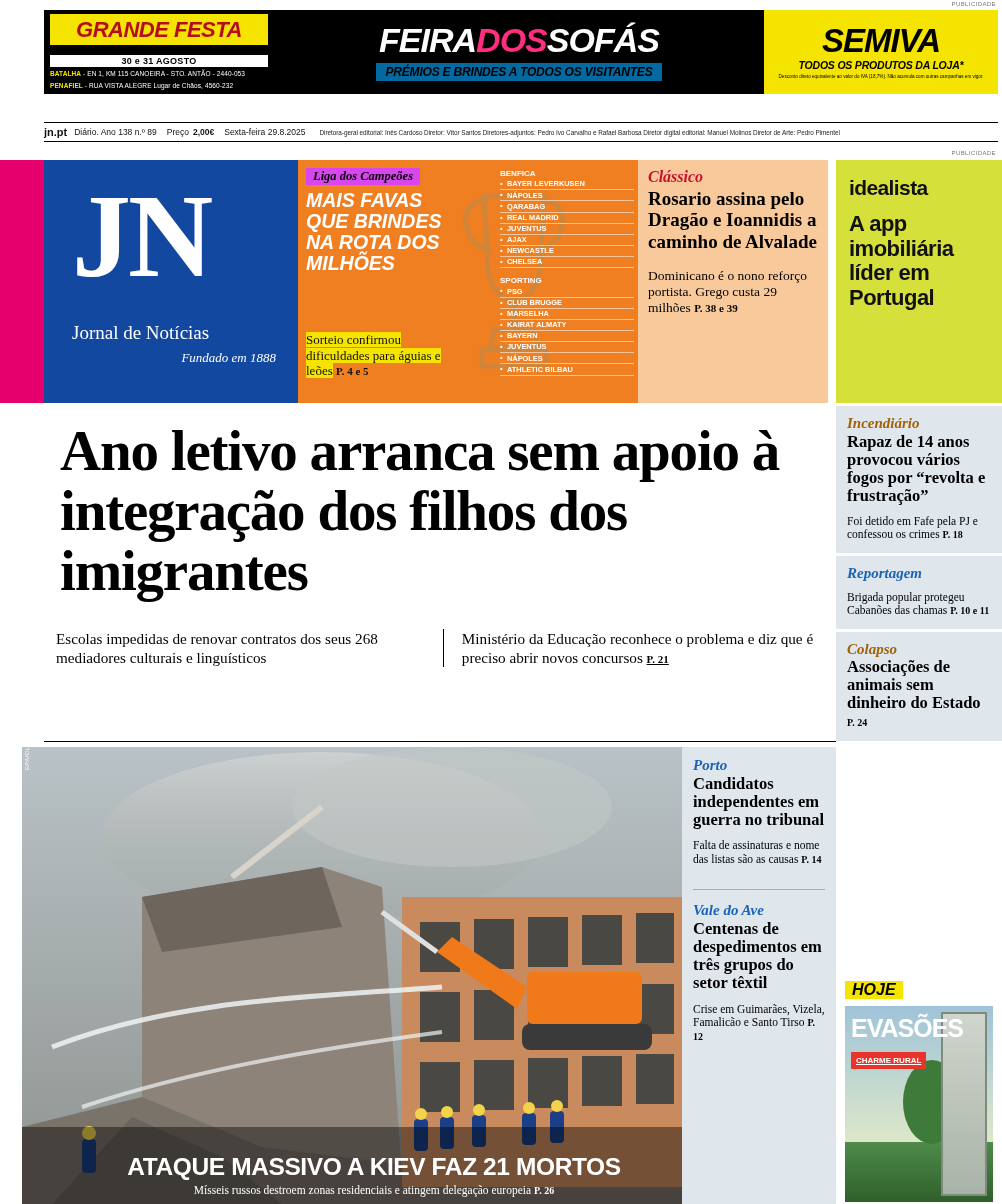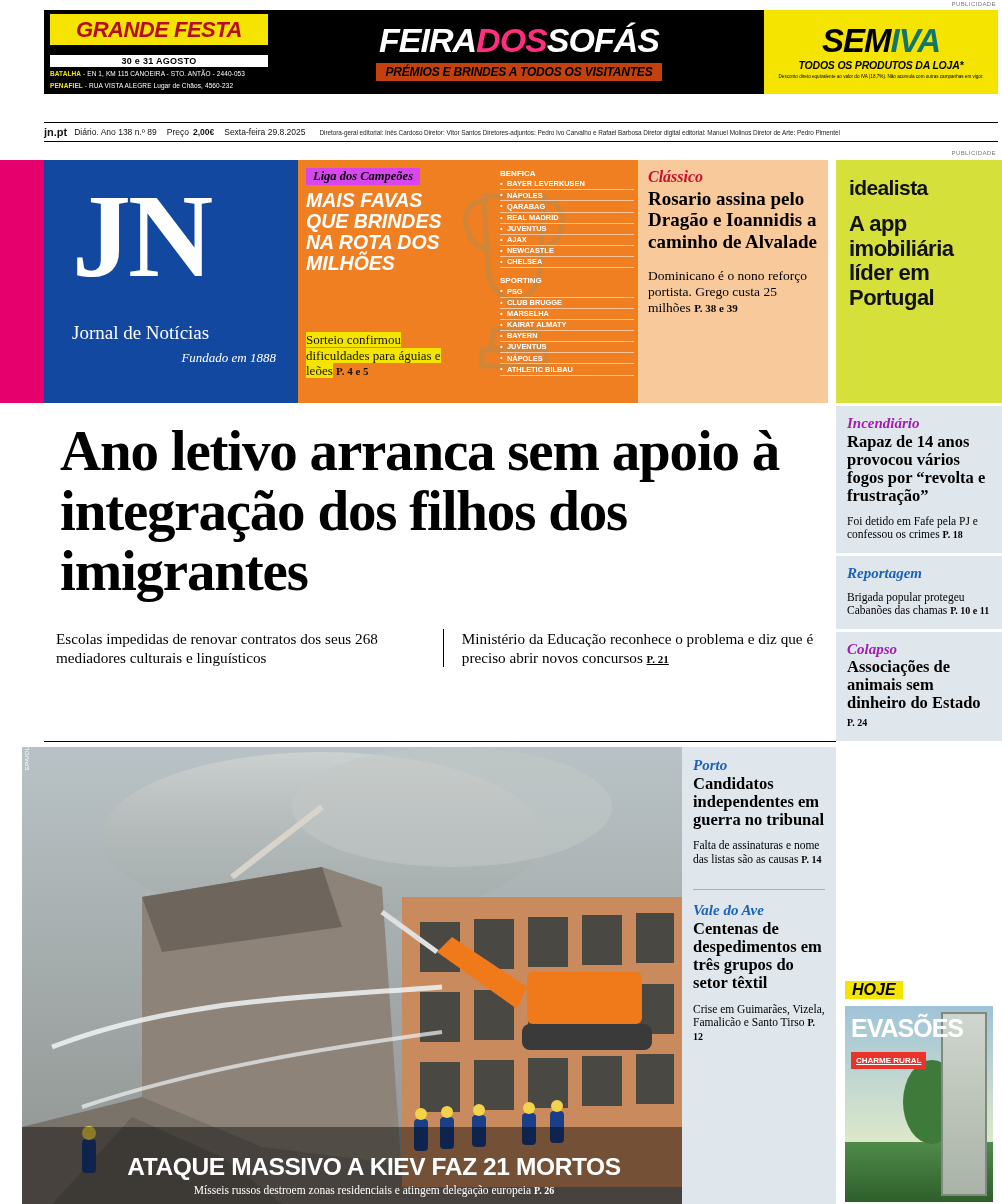--- a/index.html
+++ b/index.html
@@ -33,28 +33,28 @@
              margin-top:10px; padding:1px 0; letter-spacing:.3px;}
   .gf-line { font-size:6.5px; color:#fff; margin-top:3px; letter-spacing:.1px; line-height:1.35;}
   .gf-line b { color:#f5e400; }
   .topad-mid {
     flex:1; background:#000; color:#fff; display:flex; flex-direction:column;
     align-items:center; justify-content:center;
   }
   .feira { font-size:34px; font-weight:bold; font-style:italic; letter-spacing:-1px; line-height:1; }
   .feira .pink { color:#ff2e7e; }
   .feira .white { color:#fff; }
-  .feira-sub { background:#c2410c; color:#000; font-size:12px; font-weight:bold; font-style:italic;
+  .feira-sub { background:#0369a1; color:#000; font-size:12px; font-weight:bold; font-style:italic;
                margin-top:6px; padding:2px 10px; letter-spacing:-.2px;}
   .topad-right {
     width: 234px; background:#f5e400; display:flex; flex-direction:column;
     align-items:center; justify-content:center; color:#000;
   }
   .semiva { font-size:33px; font-weight:bold; font-style:italic; line-height:1; letter-spacing:-1px;}
-  .semiva .red { color:#0f766e; }
+  .semiva .red { color:#000000; }
   .semiva-sub { font-size:10.5px; font-weight:bold; font-style:italic; margin-top:2px; letter-spacing:-.2px;}
   .semiva-fine { font-size:4.6px; text-align:center; line-height:1.4; margin-top:3px; padding:0 6px;}
 
   
   .infoline {
     position:absolute; left:44px; top:122px; width:954px; height:20px;
     border-top:1px solid #000; border-bottom:1px solid #000;
     display:flex; align-items:center; font-size:8.5px; color:#111;
   }
   .infoline .site { font-weight:bold; font-size:11px; margin-right:7px;}
@@ -108,21 +108,21 @@
   .cls-body b { font-size:11px; }
 
   
   .rail { position:absolute; left:836px; top:160px; width:166px; }
   .idealista { width:166px; height:243px; background:#d6e03a; padding:16px 13px; }
   .idealista .brand { font-weight:bold; font-size:21px; color:#111; letter-spacing:-.6px; margin-bottom:12px;}
   .idealista .claim { font-weight:bold; font-size:22px; line-height:1.12; color:#111; letter-spacing:-.5px;}
 
   .rail-item { width:166px; background:#dfe6ec; padding:9px 11px 11px; border-top:3px solid #fff;}
   .rail-kicker { font-family:"Liberation Serif", serif; font-weight:bold; font-style:italic; font-size:15px; }
-  .rail-kicker.red { color:#a21caf; }
+  .rail-kicker.red { color:#a16207; }
   .rail-kicker.blue { color:#1a63b8; }
   .rail-head { font-family:"Liberation Serif", serif; font-weight:bold; font-size:16.5px;
                line-height:1.1; margin-top:1px; }
   .rail-body { font-family:"Liberation Serif", serif; font-size:11.5px; line-height:1.18; margin-top:9px; }
   .rail-body b { font-size:10px; }
 
   
   .lead { position:absolute; left:44px; top:403px; width:792px; }
   .lead h1 { font-family:"Liberation Serif", serif; font-weight:bold; font-size:57px;
              line-height:1.055; letter-spacing:-1.2px; margin:18px 12px 0 16px; color:#000; }
@@ -271,21 +271,21 @@
     <div class="cl-sub">
       <span class="hl">Sorteio confirmou dificuldades para águias e leões</span>
       <b>P. 4 e 5</b>
     </div>
   </div>
 
   <div class="cls-box">
     <div class="cls-tag">Clássico</div>
     <div class="cls-head">Rosario assina pelo Dragão e Ioannidis a caminho de Alvalade</div>
     <div class="cls-body">
-      <span>Dominicano é o nono reforço portista. Grego custa 25 milhões</span>
+      <span>Dominicano é o nono reforço portista. Grego custa 29 milhões</span>
       <b>P. 38 e 39</b>
     </div>
   </div>
 
   <div class="rail">
     <div class="idealista">
       <div class="brand">idealista</div>
       <div class="claim">A app imobiliária líder em Portugal</div>
     </div>
 

